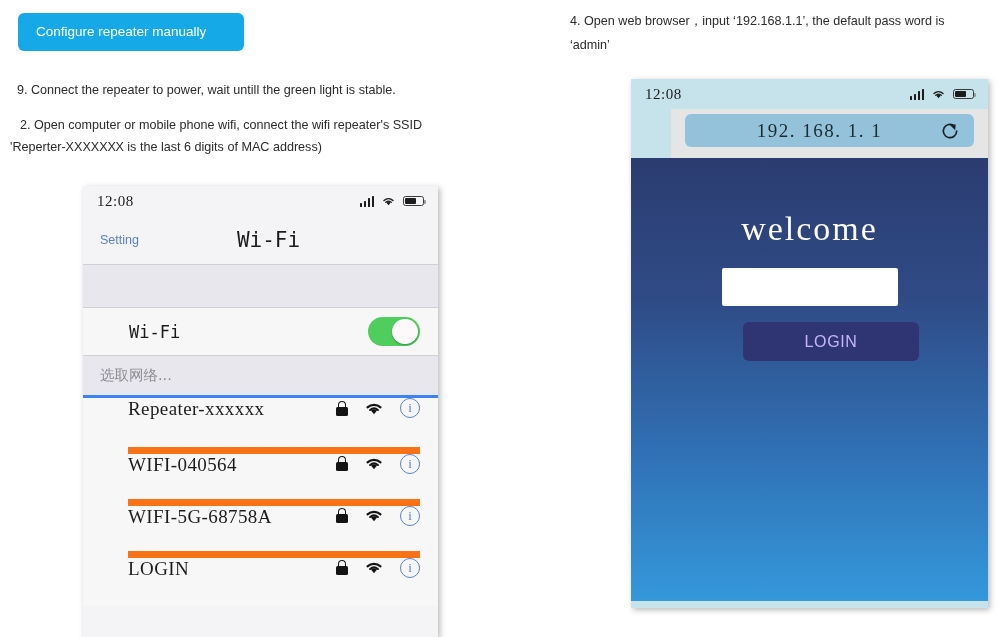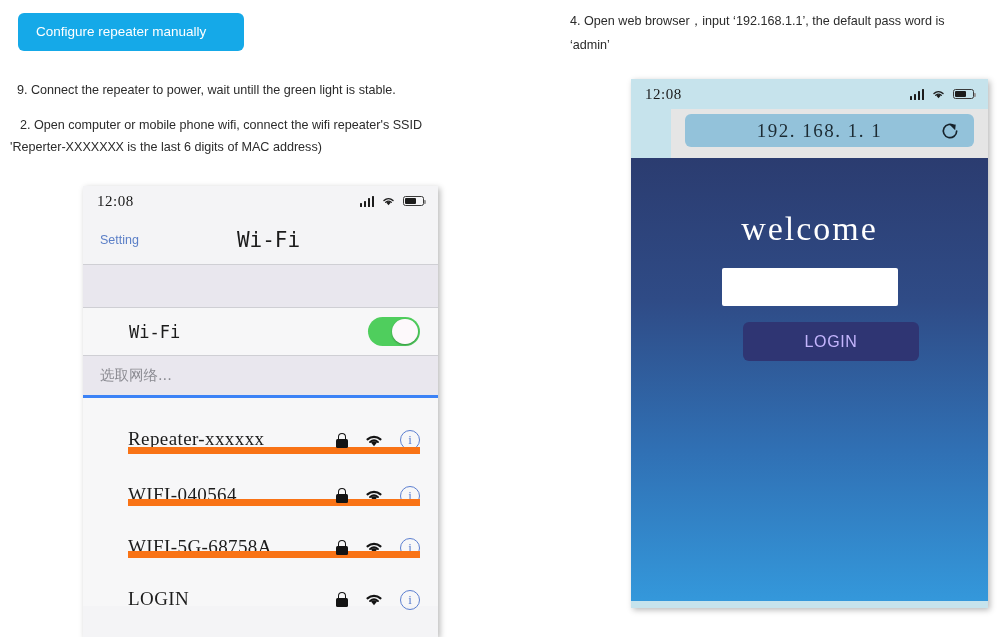--- a/index.html
+++ b/index.html
@@ -221,21 +221,21 @@
     height: 52px;
     display: flex;
     align-items: center;
     padding: 0 18px 0 45px;
     box-sizing: border-box;
     cursor: pointer;
   }
   .net-row + .net-row .net-inner { border-top: 7px solid #f97316; }
   .net-inner {
     display: flex;
-    align-items: flex-end;
+    align-items: flex-start;
     width: 100%;
     height: 100%;
   }
   .net-name {
     flex: 1;
     font-family: "Liberation Serif", serif;
     font-size: 19px;
     color: #1c1c1c;
     letter-spacing: 0.4px;
   }

